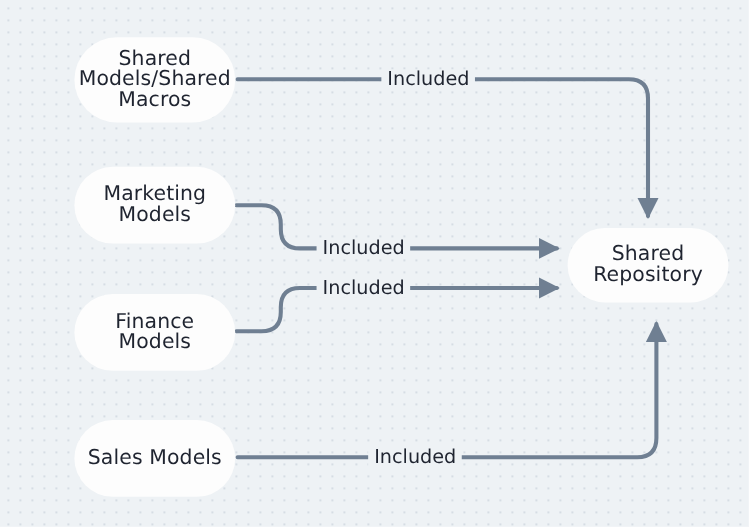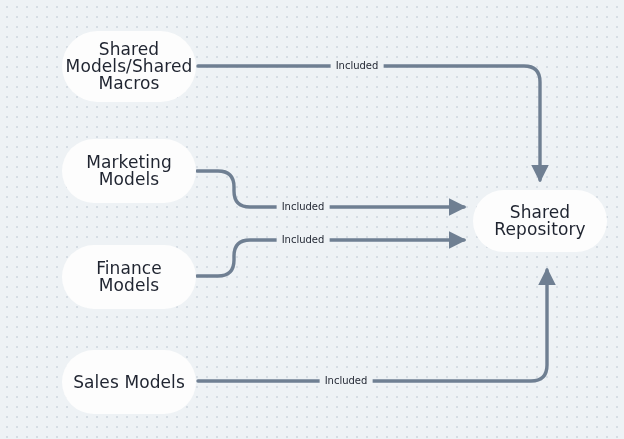--- a/index.html
+++ b/index.html
@@ -44,21 +44,21 @@
     box-sizing: border-box;
     padding: 4px 10px;
   }
   .node-label {
     display: block;
     white-space: pre-line;
   }
   .edge-label {
     position: absolute;
     color: #1f2430;
-    font-size: 10px;
+    font-size: 16px;
     line-height: 14px;
     white-space: nowrap;
     background: #eef2f5;
     padding: 1px 5px;
     box-sizing: border-box;
     transform: translate(-50%, -50%);
   }
 </style>
 </head>
 <body>

